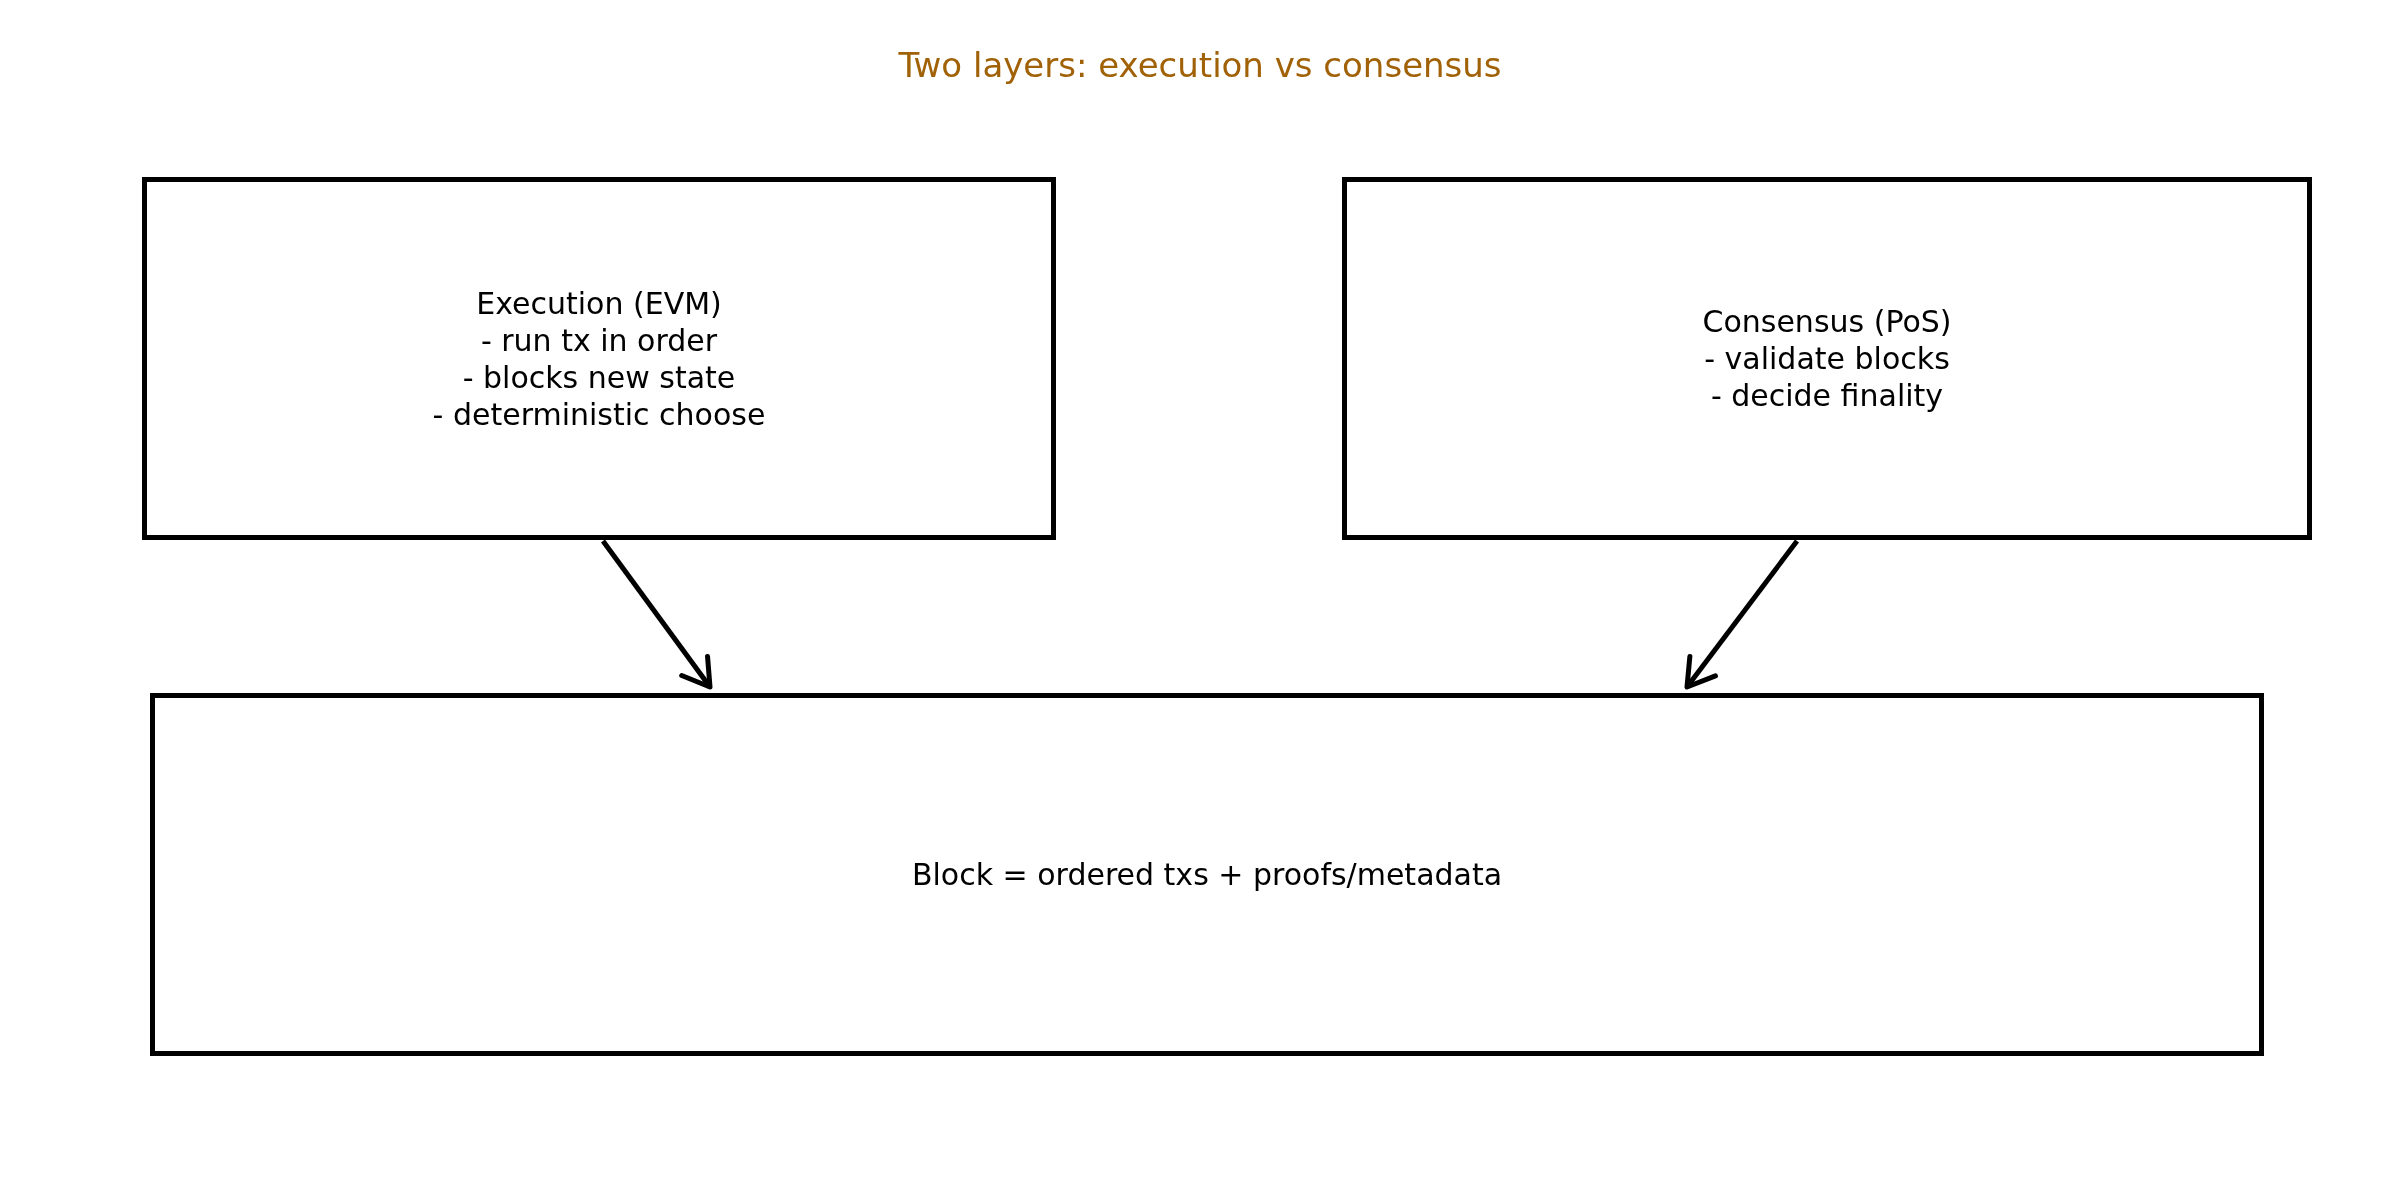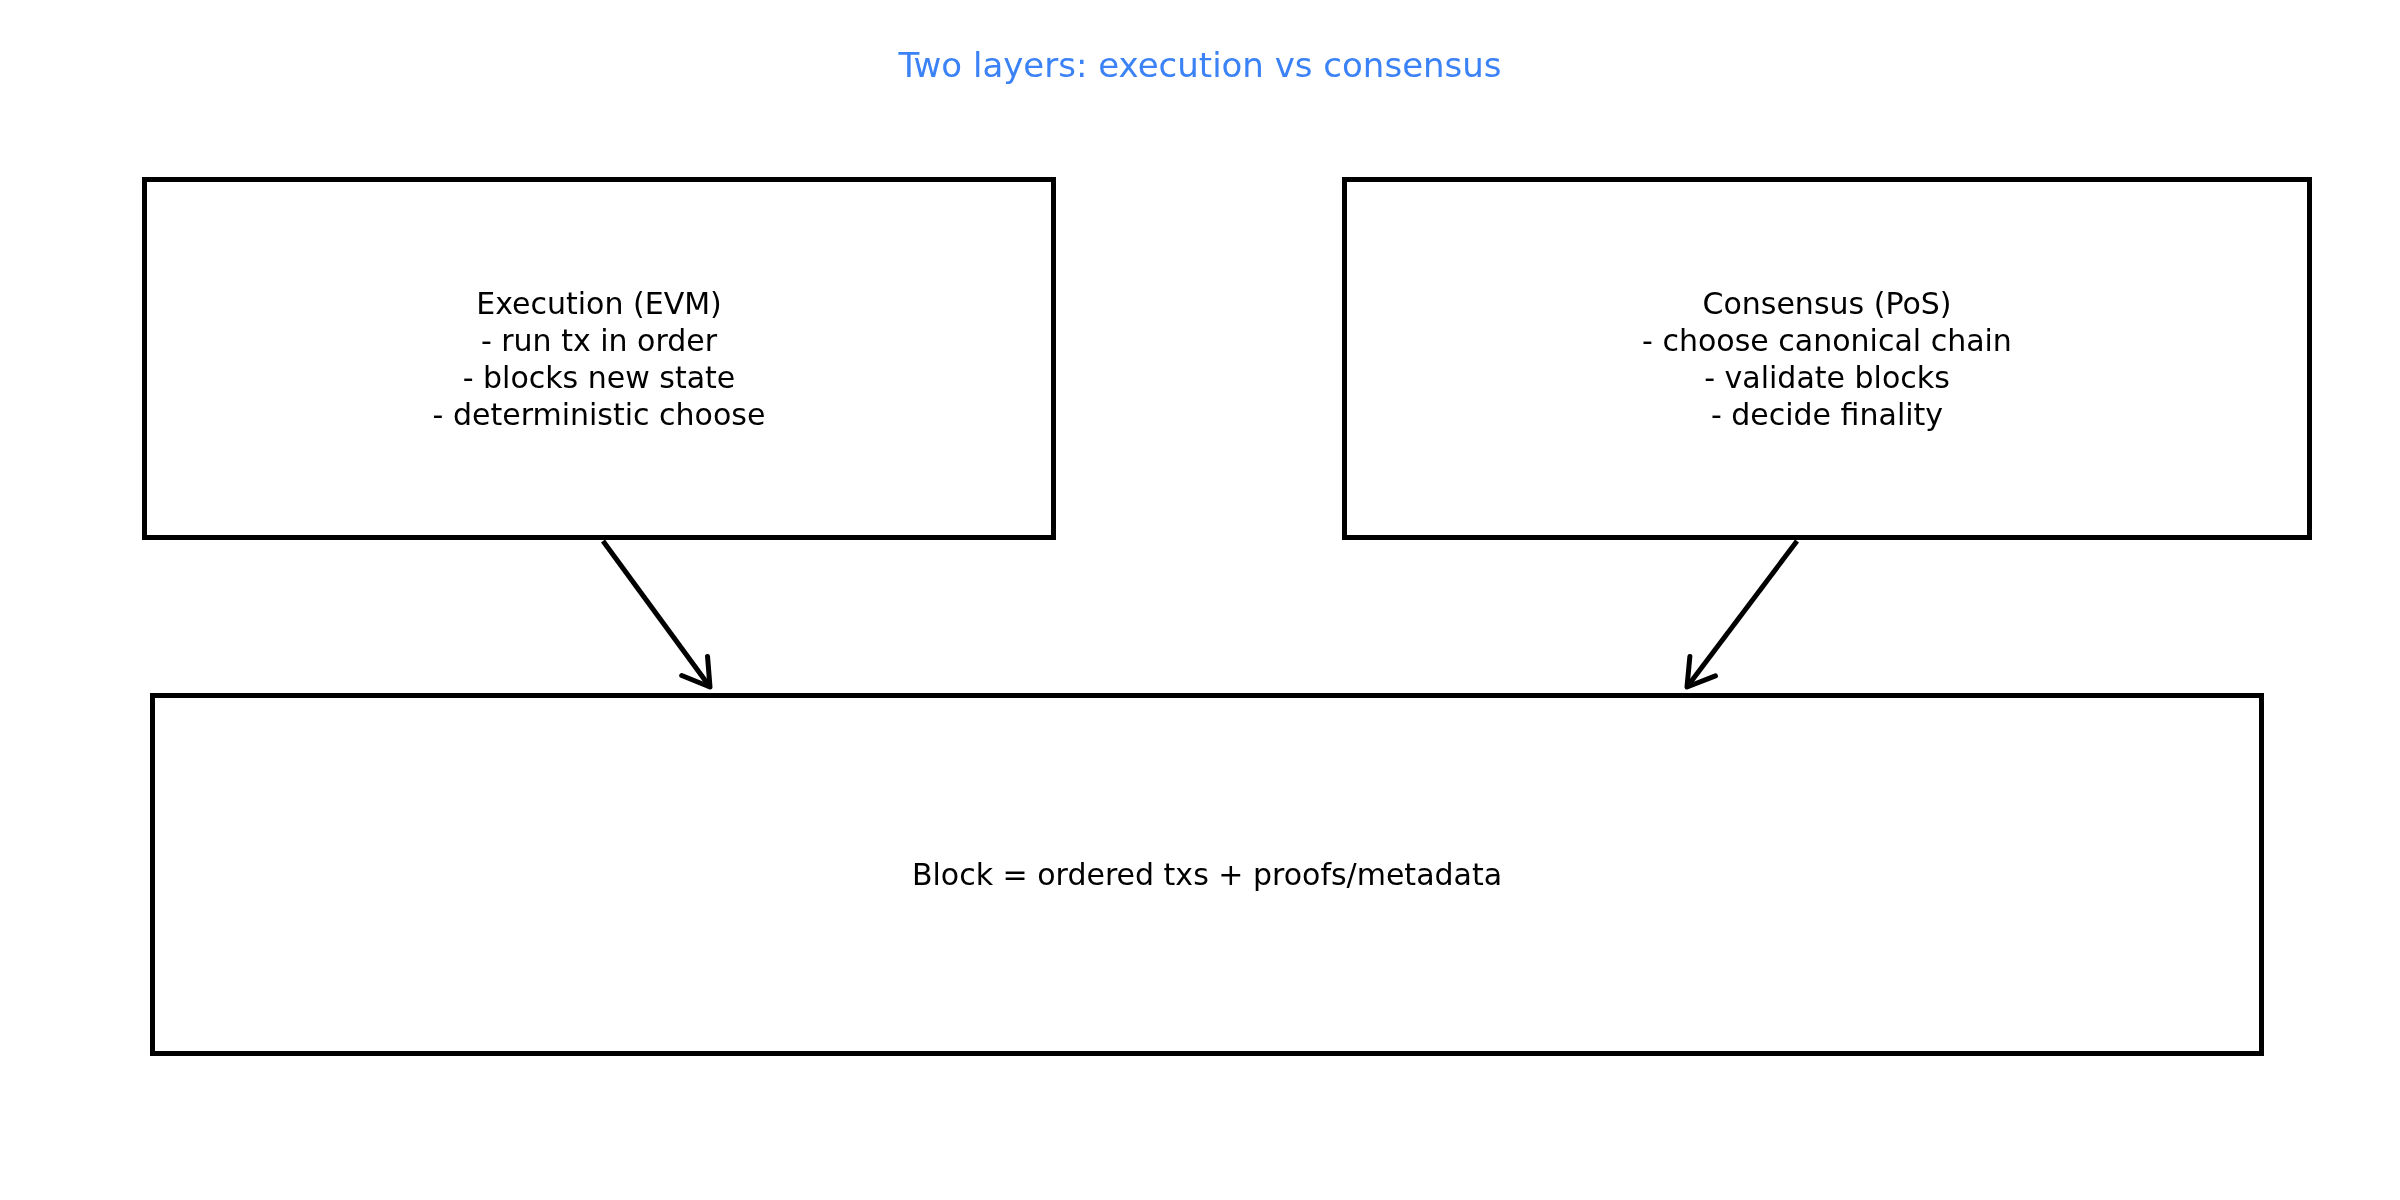--- a/index.html
+++ b/index.html
@@ -17,21 +17,21 @@
     overflow: hidden;
   }
   .diagram-title {
     position: absolute;
     top: 44px;
     left: 0;
     width: 100%;
     text-align: center;
     font-size: 34px;
     line-height: 42px;
-    color: #3b82f6;
+    color: #a16207;
   }
   .box {
     position: absolute;
     box-sizing: border-box;
     border: 5px solid #000000;
     background: #ffffff;
     display: flex;
     flex-direction: column;
     justify-content: center;
     align-items: center;
@@ -81,21 +81,20 @@
 
   <div class="box box-execution">
     <div class="box-line">Execution (EVM)</div>
     <div class="box-line">- run tx in order</div>
     <div class="box-line">- blocks new state</div>
     <div class="box-line">- deterministic choose</div>
   </div>
 
   <div class="box box-consensus">
     <div class="box-line">Consensus (PoS)</div>
-    <div class="box-line">- choose canonical chain</div>
     <div class="box-line">- validate blocks</div>
     <div class="box-line">- decide finality</div>
   </div>
 
   <div class="box box-block">
     <div class="box-line">Block = ordered txs + proofs/metadata</div>
   </div>
 
   <svg class="arrows-layer" viewBox="0 0 2400 1200" xmlns="http://www.w3.org/2000/svg">
     <defs>

